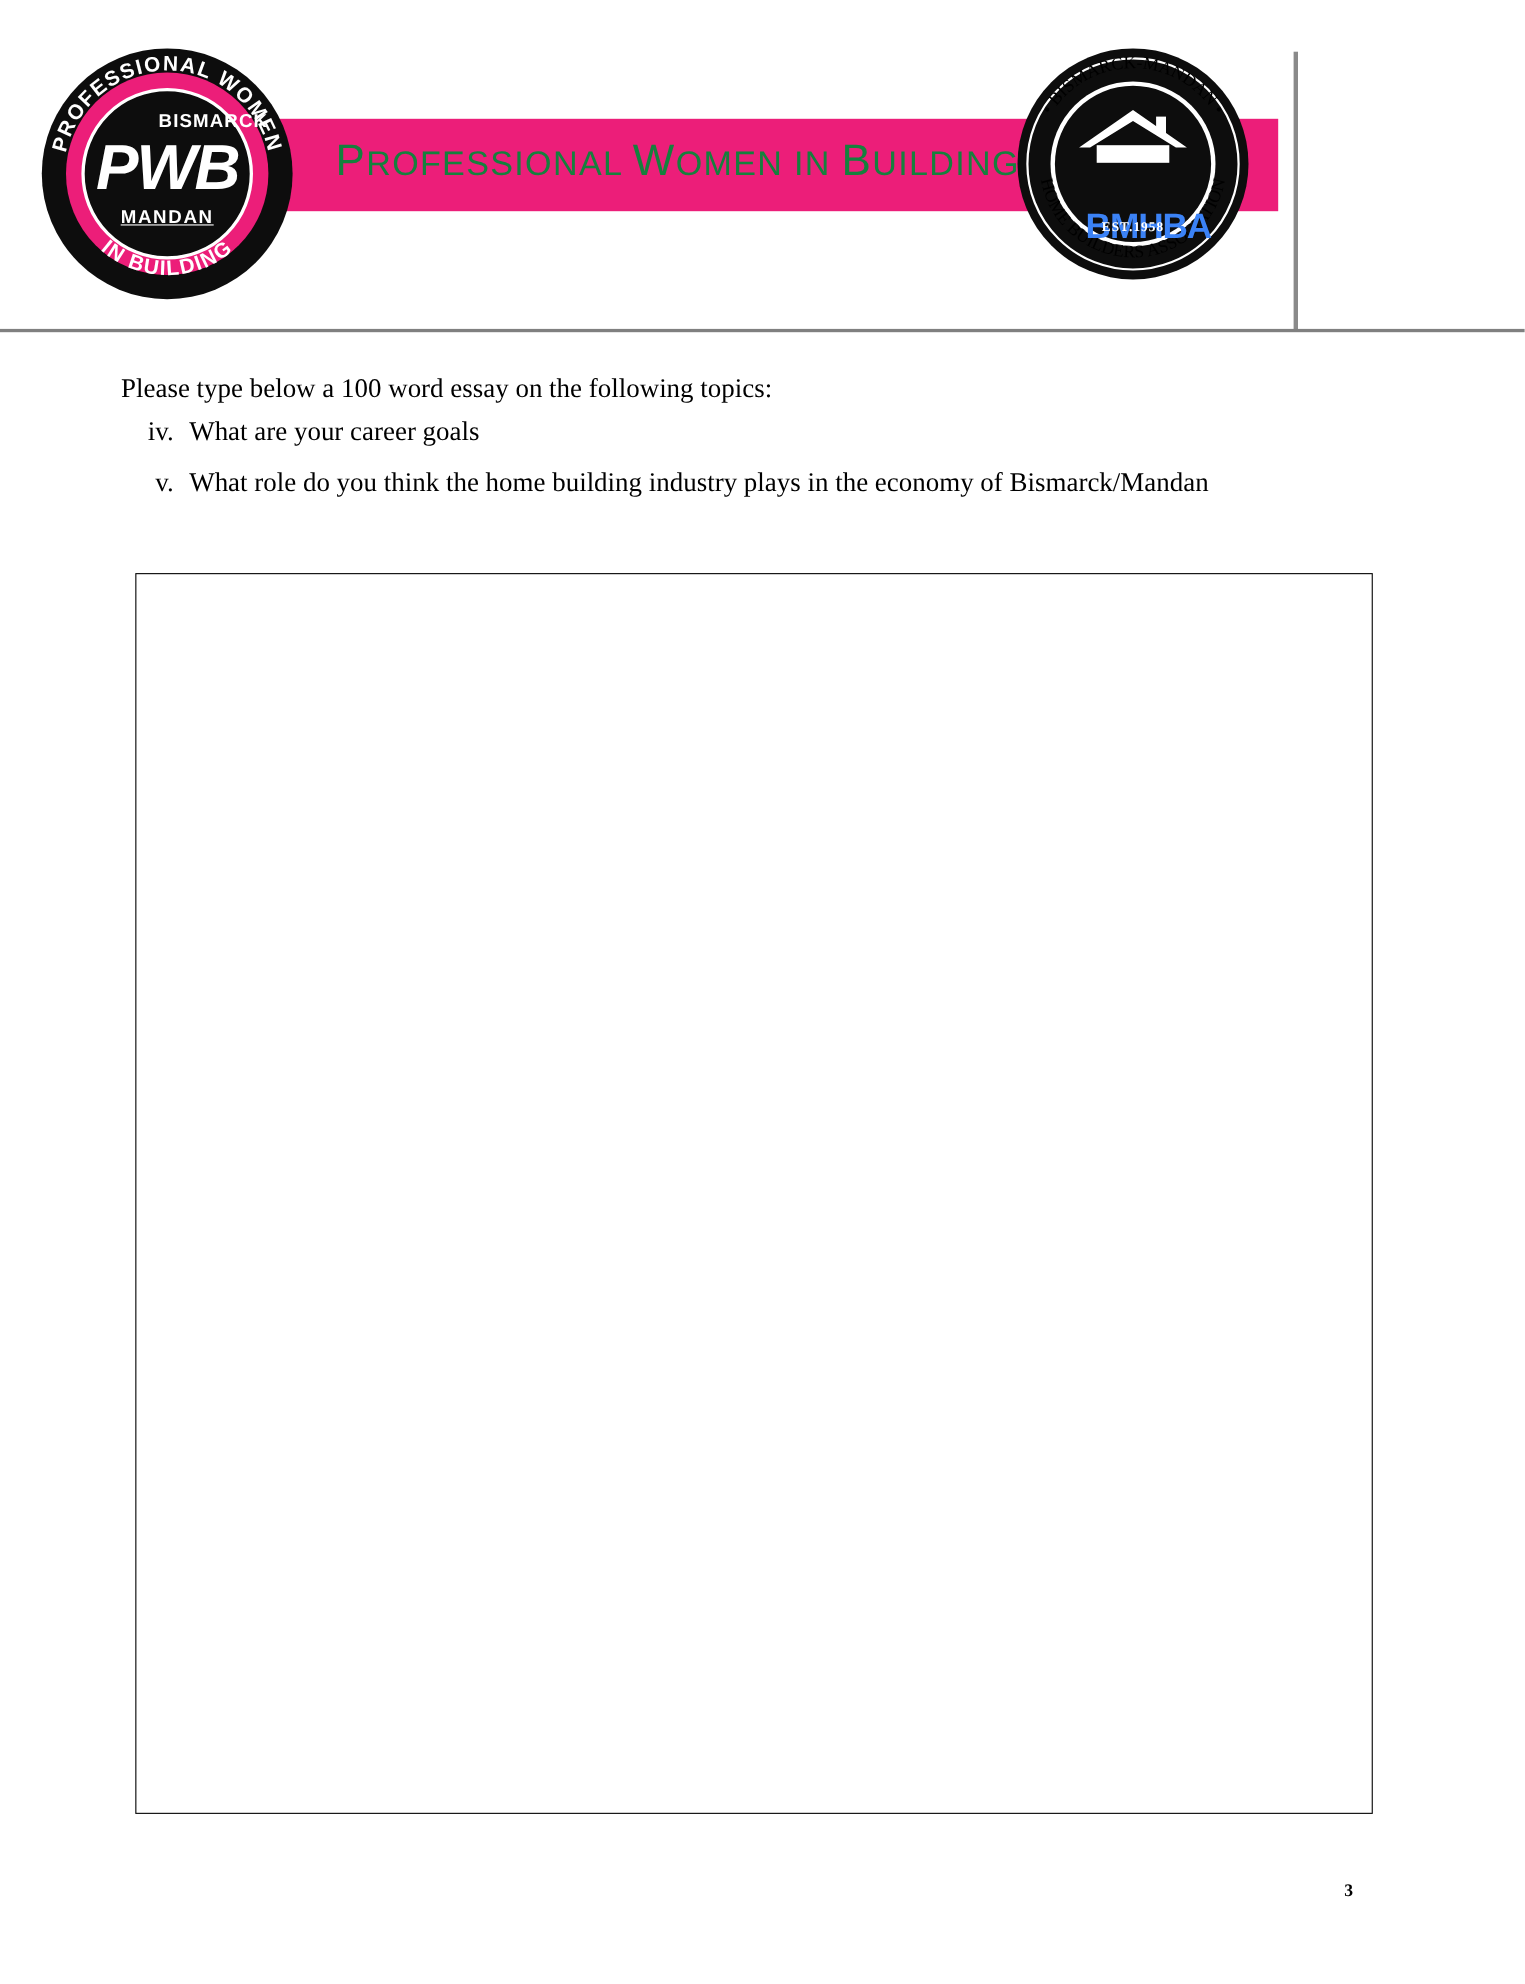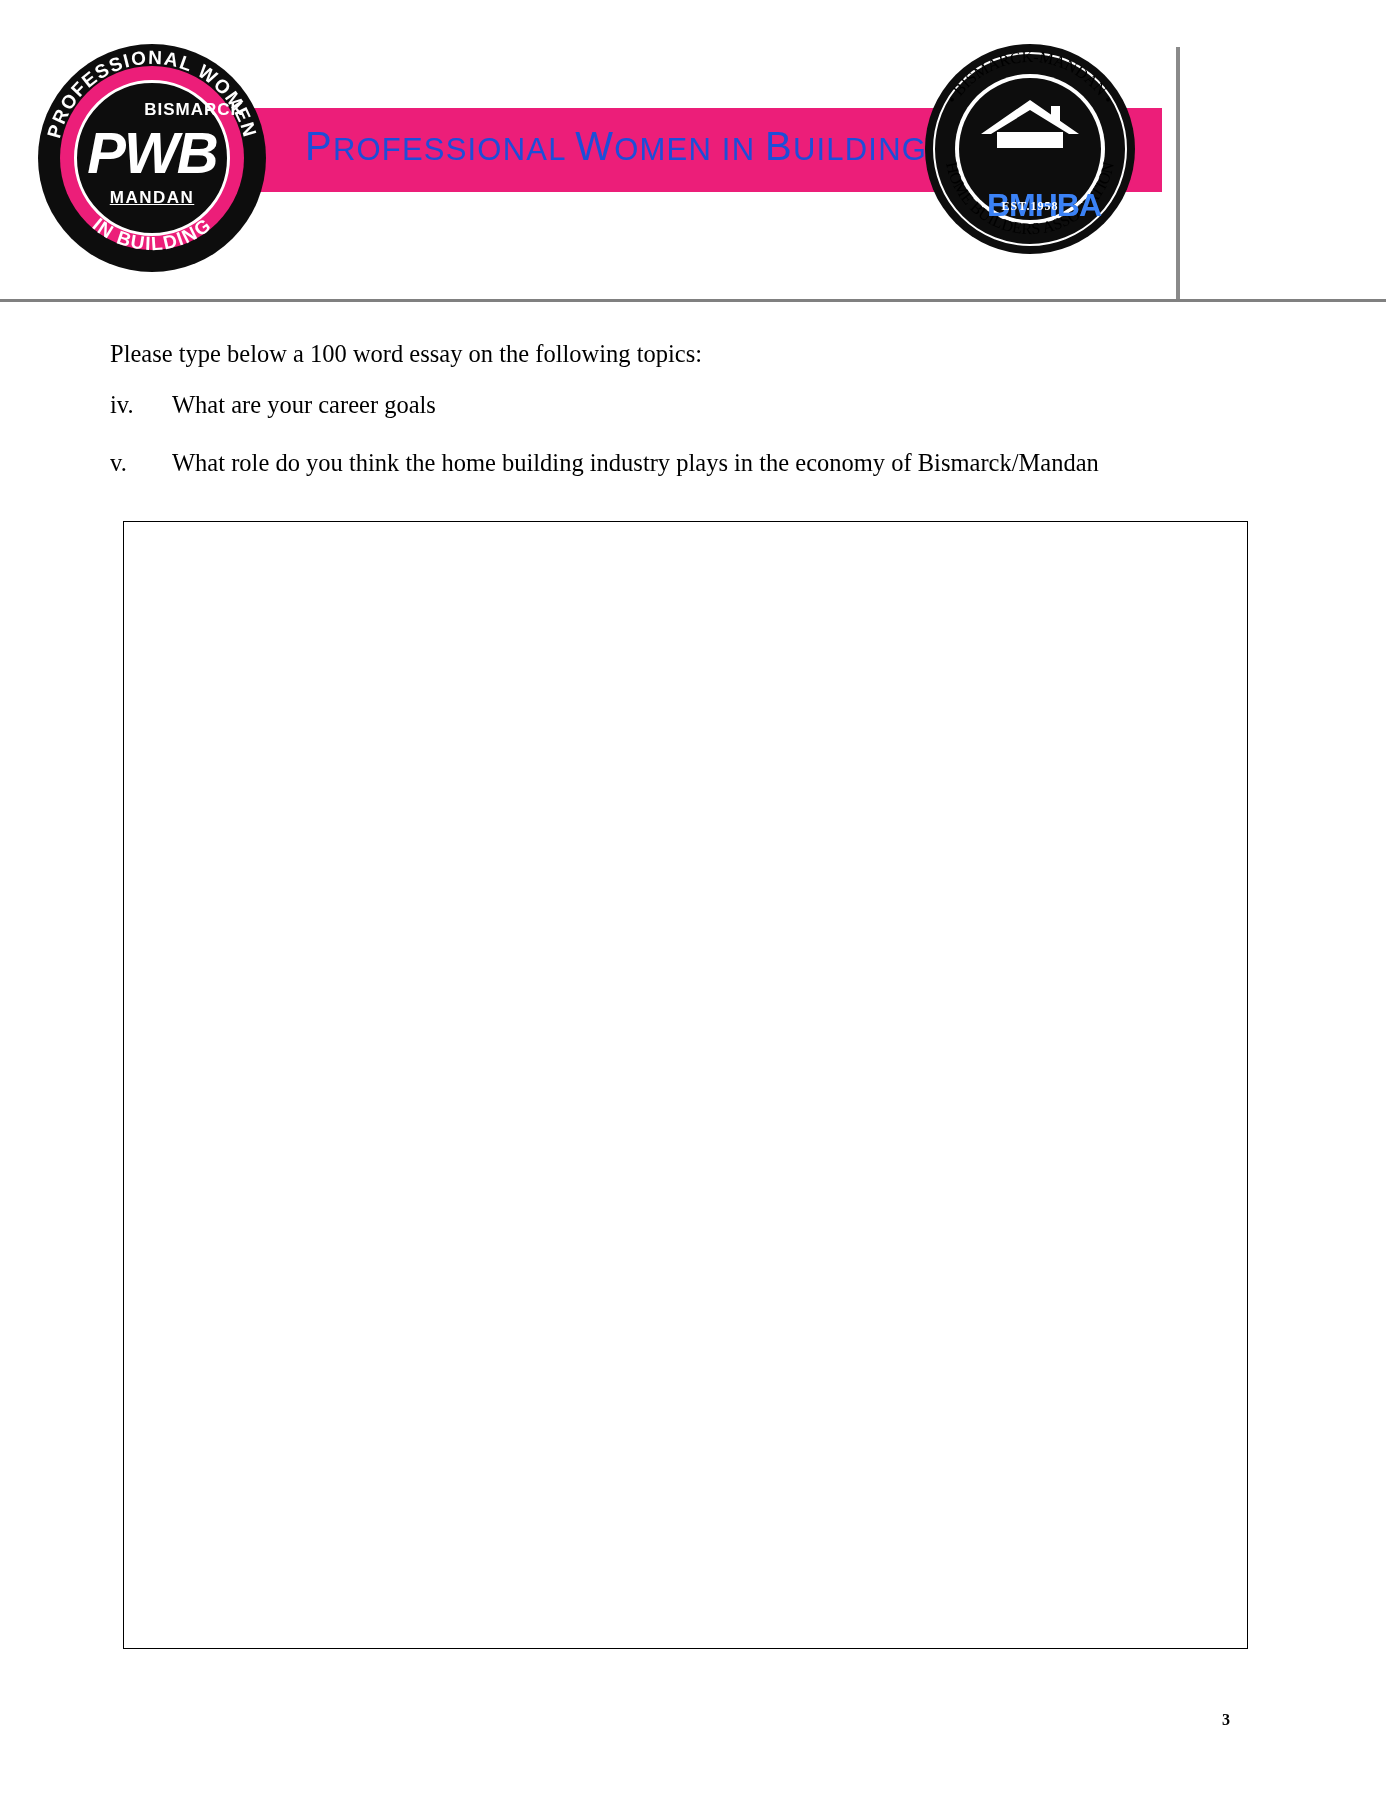--- a/index.html
+++ b/index.html
@@ -49,21 +49,21 @@
     background: #ec1e79;
   }
   .band-title {
     position: absolute;
     left: 305px;
     top: 124px;
     width: 580px;
     font-family: "Liberation Sans", sans-serif;
     font-size: 31px;
     letter-spacing: 1.2px;
-    color: #1d4ed8;
+    color: #15803d;
     font-weight: 400;
     text-align: right;
     white-space: nowrap;
   }
   .band-title .cap { font-size: 40px; }
 
   
   .pwb-logo {
     position: absolute;
     left: 38px;
@@ -232,25 +232,24 @@
   }
   .topic-row {
     display: flex;
     align-items: baseline;
     margin-bottom: 16px;
     font-size: 24.5px;
     line-height: 30px;
   }
   .topic-num {
     width: 62px;
-    text-align: left;
+    text-align: right;
     padding-right: 14px;
     flex: 0 0 auto;
     box-sizing: border-box;
-    margin-top: 12px;
   }
   .topic-text {
     flex: 1 1 auto;
     white-space: nowrap;
   }
 
   .essay-box {
     position: absolute;
     left: 123px;
     top: 521px;

